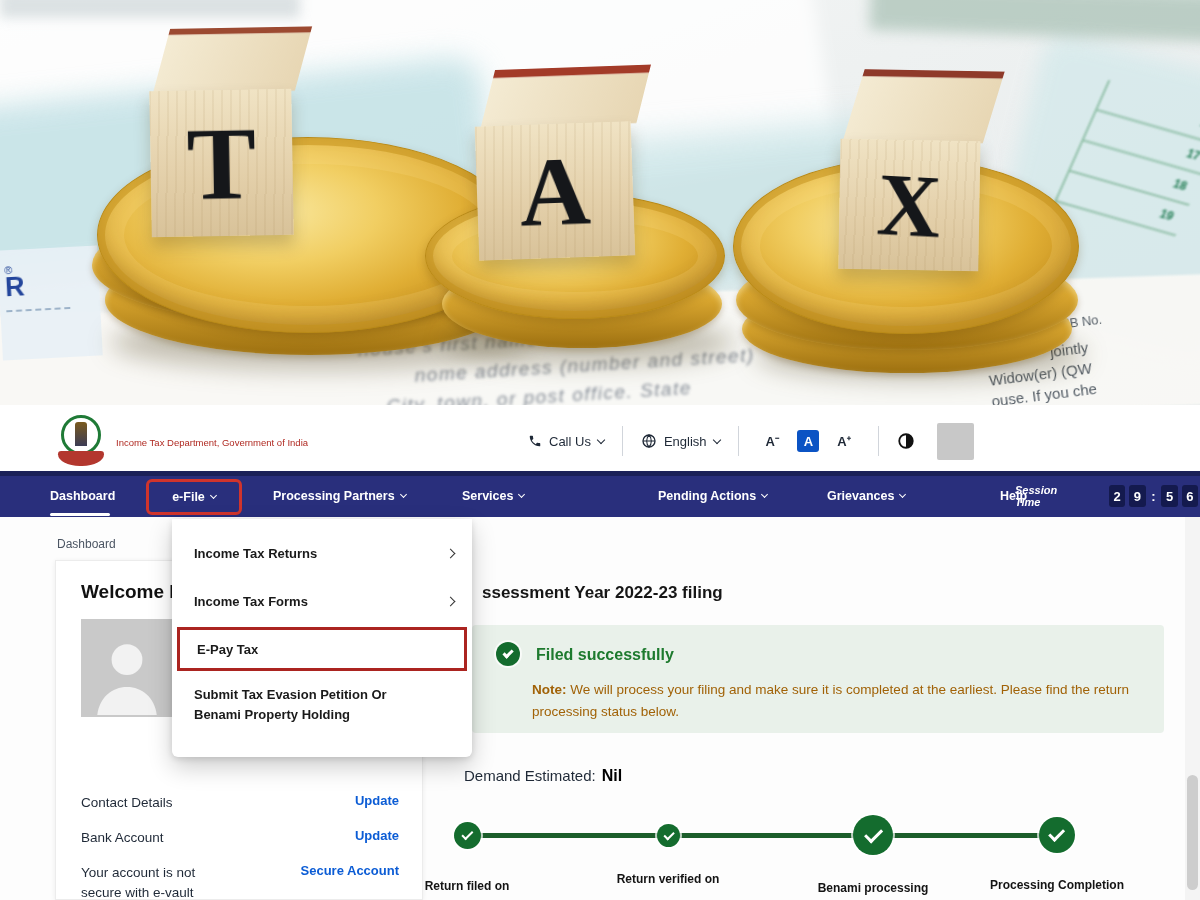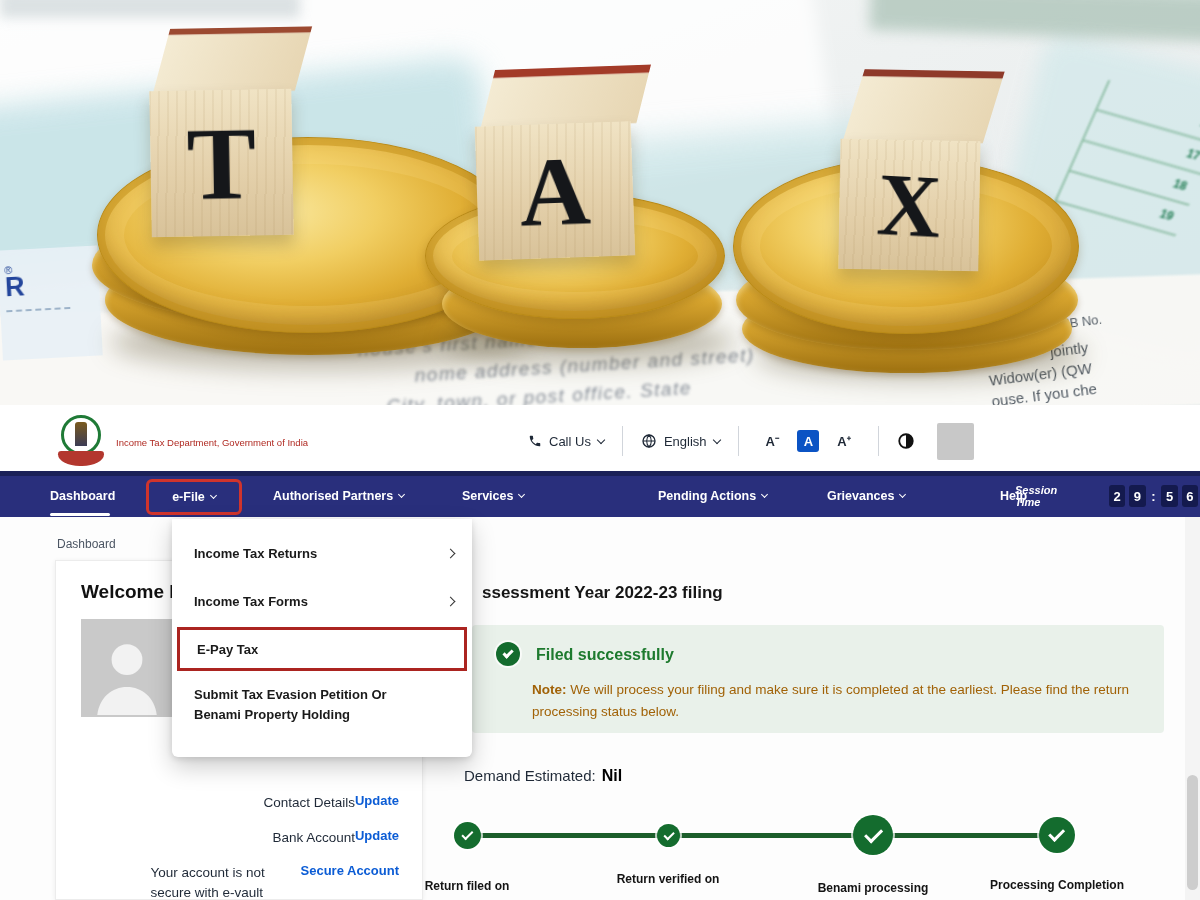--- a/index.html
+++ b/index.html
@@ -113,21 +113,21 @@
 
   
   .content { position:absolute; left:0; top:517px; width:1200px; height:383px; background:#fdfdfd; }
   .breadcrumb { position:absolute; left:57px; top:20px; font-size:12px; color:#4b5563; }
 
   .profile-card { position:absolute; left:55px; top:43px; width:368px; height:340px; background:#fff;
                   border:1px solid #ececec; box-shadow:0 1px 5px rgba(0,0,0,.07); }
   .welcome { position:absolute; left:25px; top:20px; font-size:19px; font-weight:bold; color:#111; white-space:nowrap; }
   .avatar-box { position:absolute; left:25px; top:58px; width:92px; height:98px; background:#c9c9c9;
                 display:flex; align-items:flex-end; justify-content:center; overflow:hidden; }
-  .p-row { position:absolute; left:25px; width:318px; display:flex; justify-content:flex-end; }
+  .p-row { position:absolute; left:25px; width:318px; display:flex; justify-content:space-between; }
   .p-label { font-size:13.5px; color:#1f2937; line-height:20px; }
   .p-action { font-size:13px; font-weight:bold; color:#0b5cd5; cursor:pointer; }
   .row1 { top:232px; } .row2 { top:267px; } .row3 { top:302px; }
   .row3 .p-label { width:150px; }
 
   .filing-title { position:absolute; left:482px; top:66px; font-size:17px; font-weight:bold; color:#161616; }
   .green-box { position:absolute; left:472px; top:108px; width:692px; height:108px; background:#e9f1ea;
                border-radius:4px; }
   .check-circle { border-radius:50%; background:#146c2e; display:flex; align-items:center; justify-content:center;
                   box-shadow:0 0 0 2px rgba(255,255,255,.7); }
@@ -279,21 +279,21 @@
       <span>Dashboard</span>
     </div>
     <div class="nav-underline"></div>
     <div class="efile-box">
       <div class="nav-item" style="position:static;">
         <span>e-File</span>
         <span class="chev"></span>
       </div>
     </div>
     <div class="nav-item" style="left:273px;">
-      <span>Authorised Partners</span>
+      <span>Processing Partners</span>
       <span class="chev"></span>
     </div>
     <div class="nav-item" style="left:462px;">
       <span>Services</span>
       <span class="chev"></span>
     </div>
     <div class="nav-item" style="left:581px;margin-top:44px;">
       <span>AIS</span>
     </div>
     <div class="nav-item" style="left:658px;">

